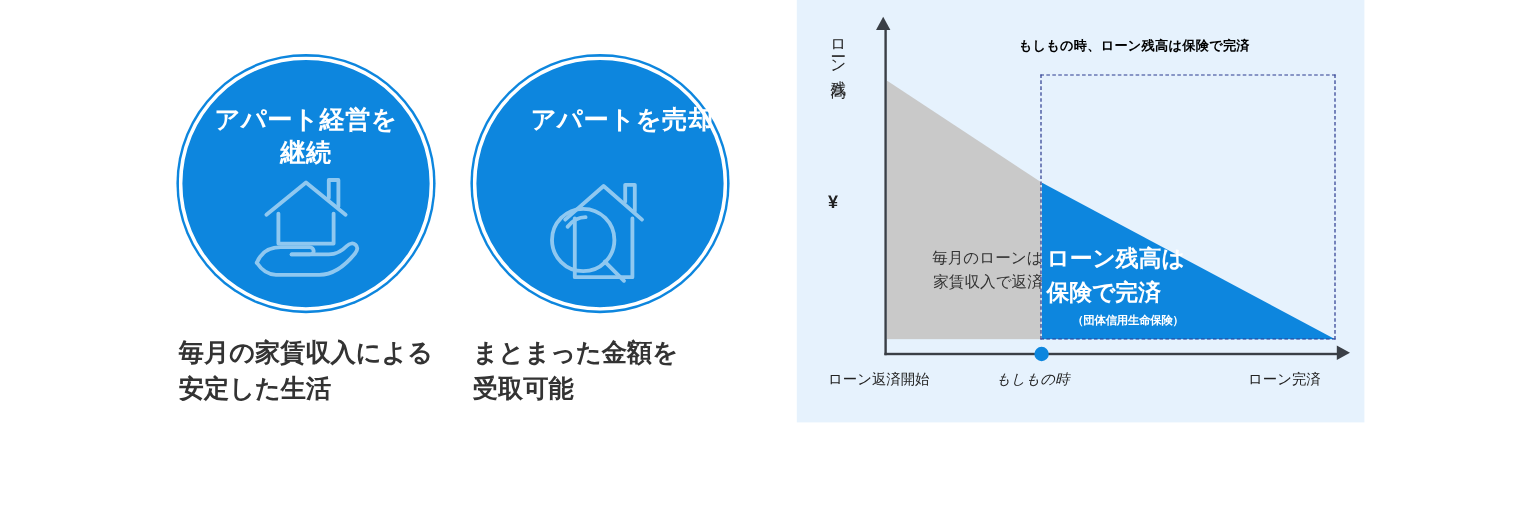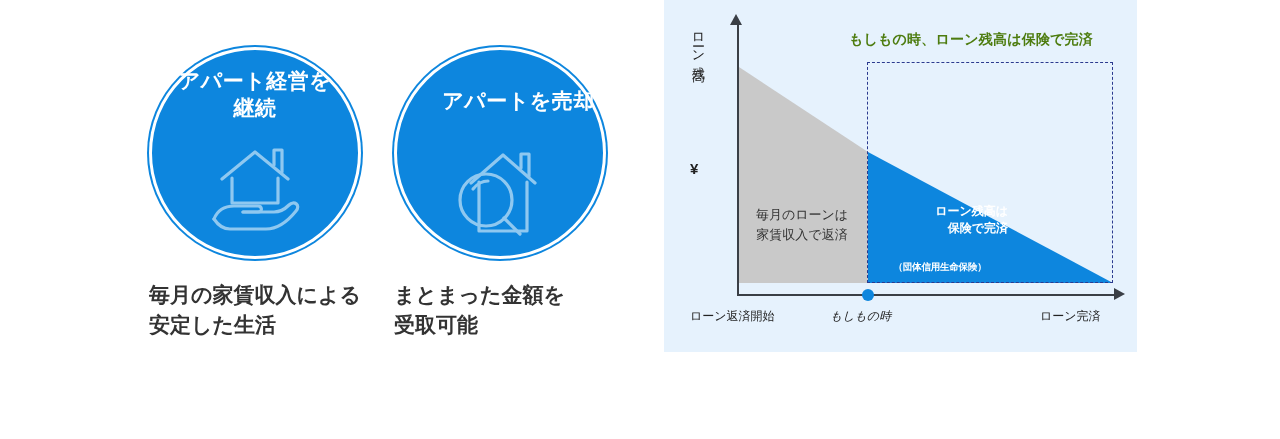--- a/index.html
+++ b/index.html
@@ -46,21 +46,21 @@
   .circle-title {
     margin-top: 31px;
     color: #ffffff;
     font-size: 21px;
     font-weight: bold;
     line-height: 1.3;
     text-align: center;
     letter-spacing: 0.5px;
     white-space: pre-line;
   }
-  .circle.one .circle-title { margin-top: 20px; }
+  .circle.one .circle-title { margin-top: 40px; }
   .circle.two .circle-title { margin-top: 40px; margin-left: 37px; }
 
   .circle-icon {
     position: absolute;
     bottom: 22px;
     left: 50%;
     transform: translateX(-50%);
     width: 118px;
     height: 92px;
   }
@@ -87,22 +87,22 @@
   }
   #chart-inner {
     position: absolute;
     inset: 0;
   }
   .chart-title {
     position: absolute;
     left: 185px;
     top: 31px;
     width: 290px;
-    color: #4d7c0f;
-    font-size: 14px;
+    color: #000000;
+    font-size: 11px;
     font-weight: bold;
     letter-spacing: 0.2px;
     white-space: nowrap;
   }
 
   
   .axis-y-line {
     position: absolute;
     left: 73px;
     top: 22px;
@@ -184,34 +184,34 @@
     height: 221px;
     border: 1px dashed #2b3a8f;
     box-sizing: border-box;
   }
 
   .label-gray {
     position: absolute;
     left: 71px;
     top: 205px;
     width: 134px;
-    text-align: center;
+    text-align: right;
     color: #333333;
     font-size: 13px;
     line-height: 1.5;
     white-space: pre-line;
   }
   .label-blue {
     position: absolute;
     left: 208px;
     top: 203px;
     width: 136px;
-    text-align: right;
+    text-align: left;
     color: #ffffff;
-    font-size: 12px;
+    font-size: 19px;
     font-weight: bold;
     line-height: 1.45;
     white-space: pre-line;
   }
   .label-blue-sub {
     position: absolute;
     left: 208px;
     top: 261px;
     width: 136px;
     text-align: center;

